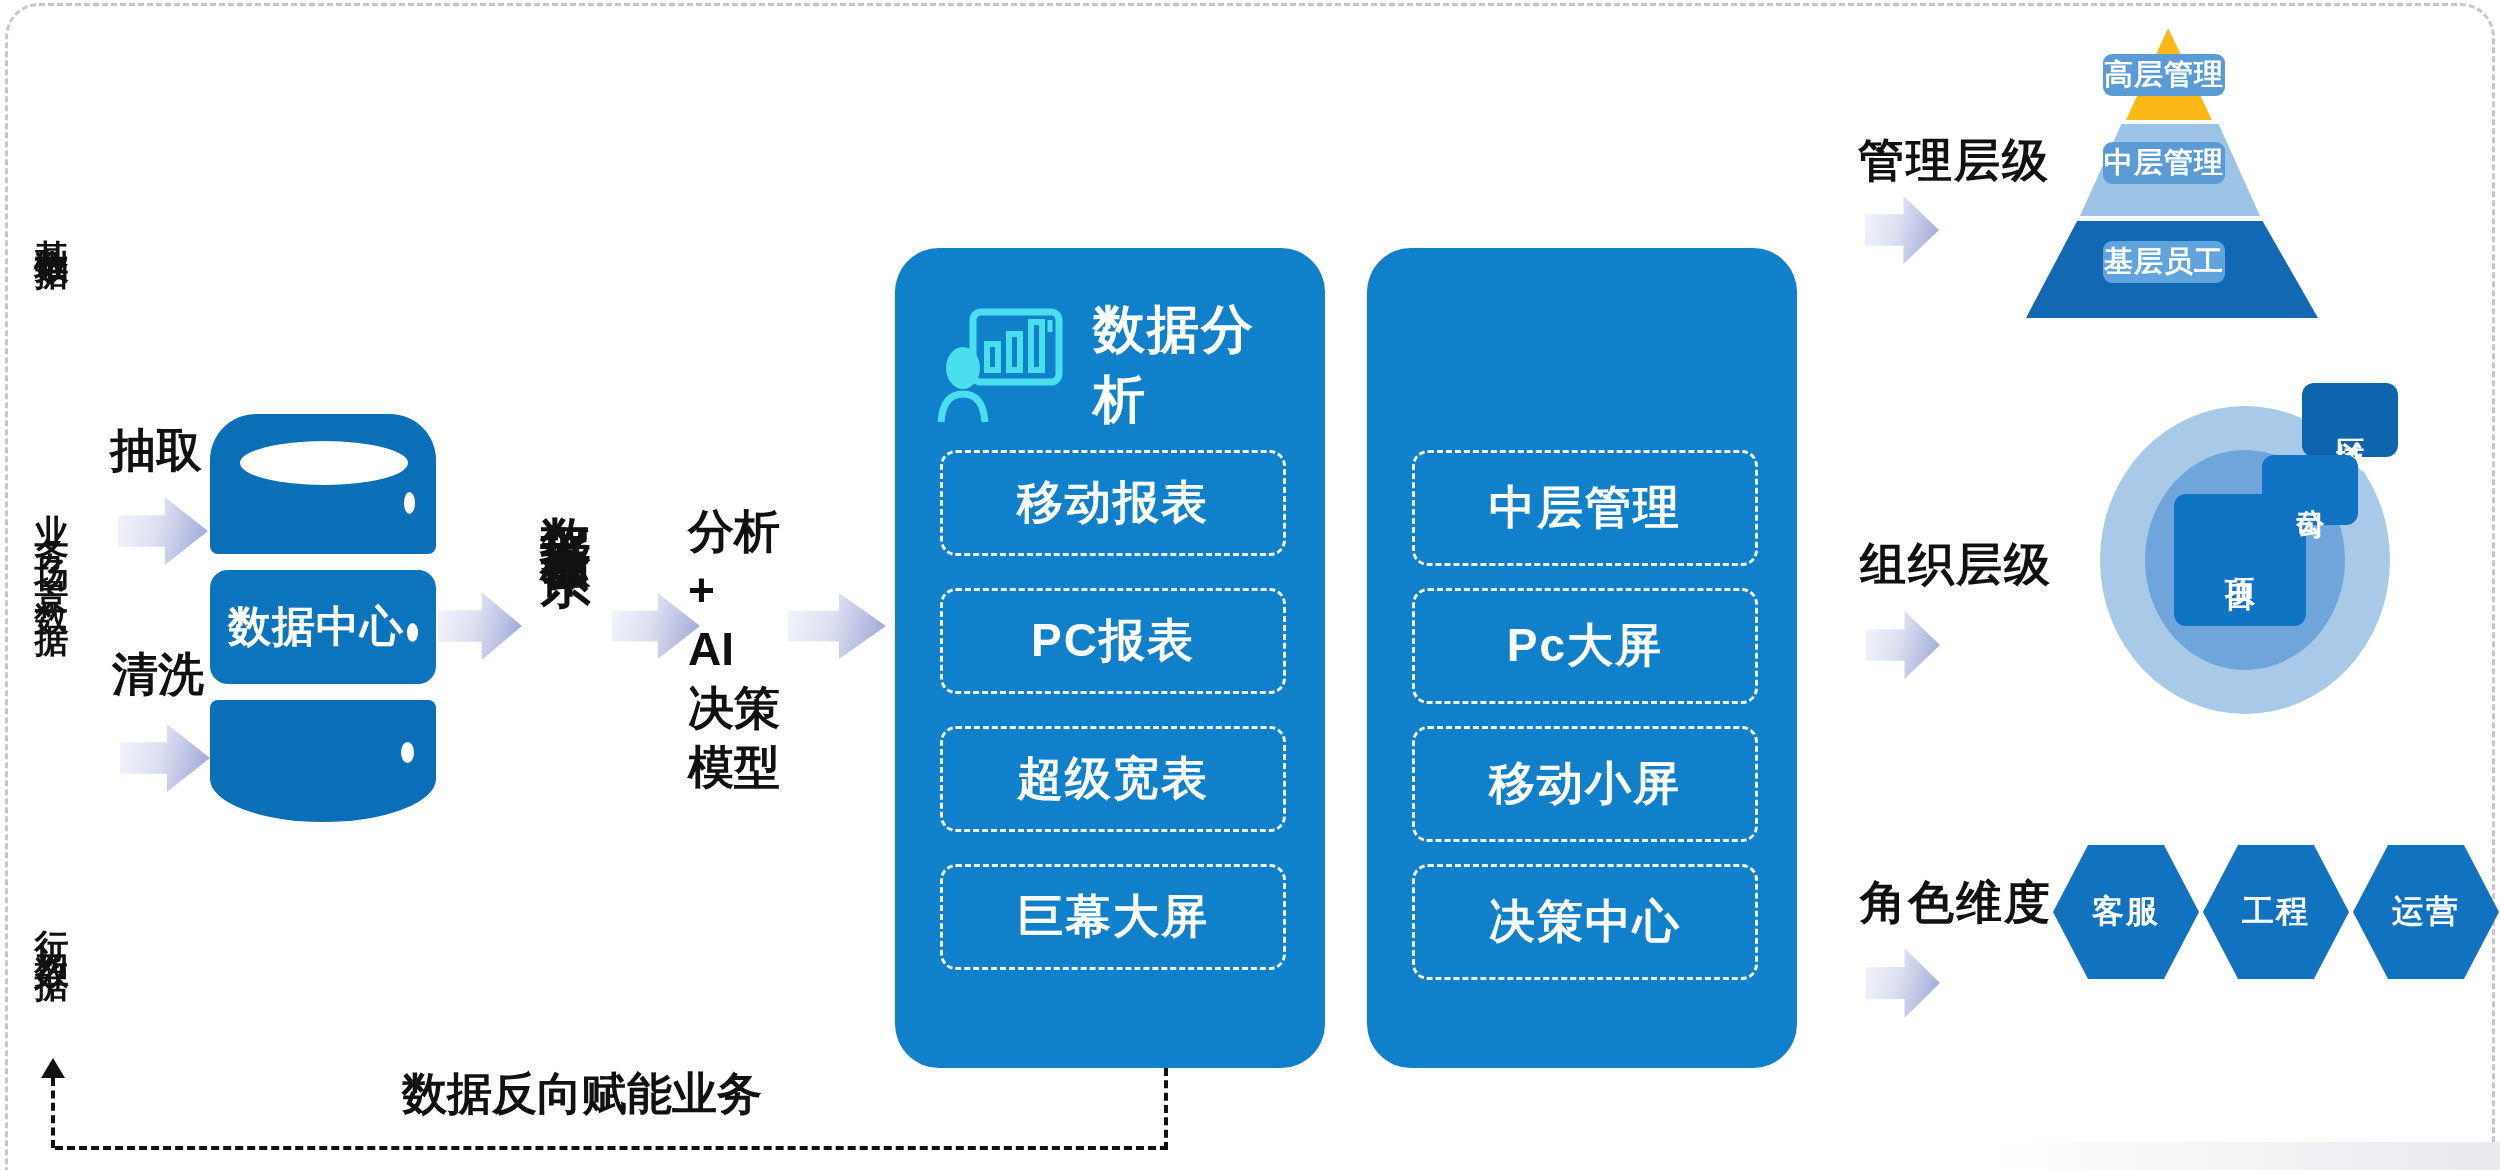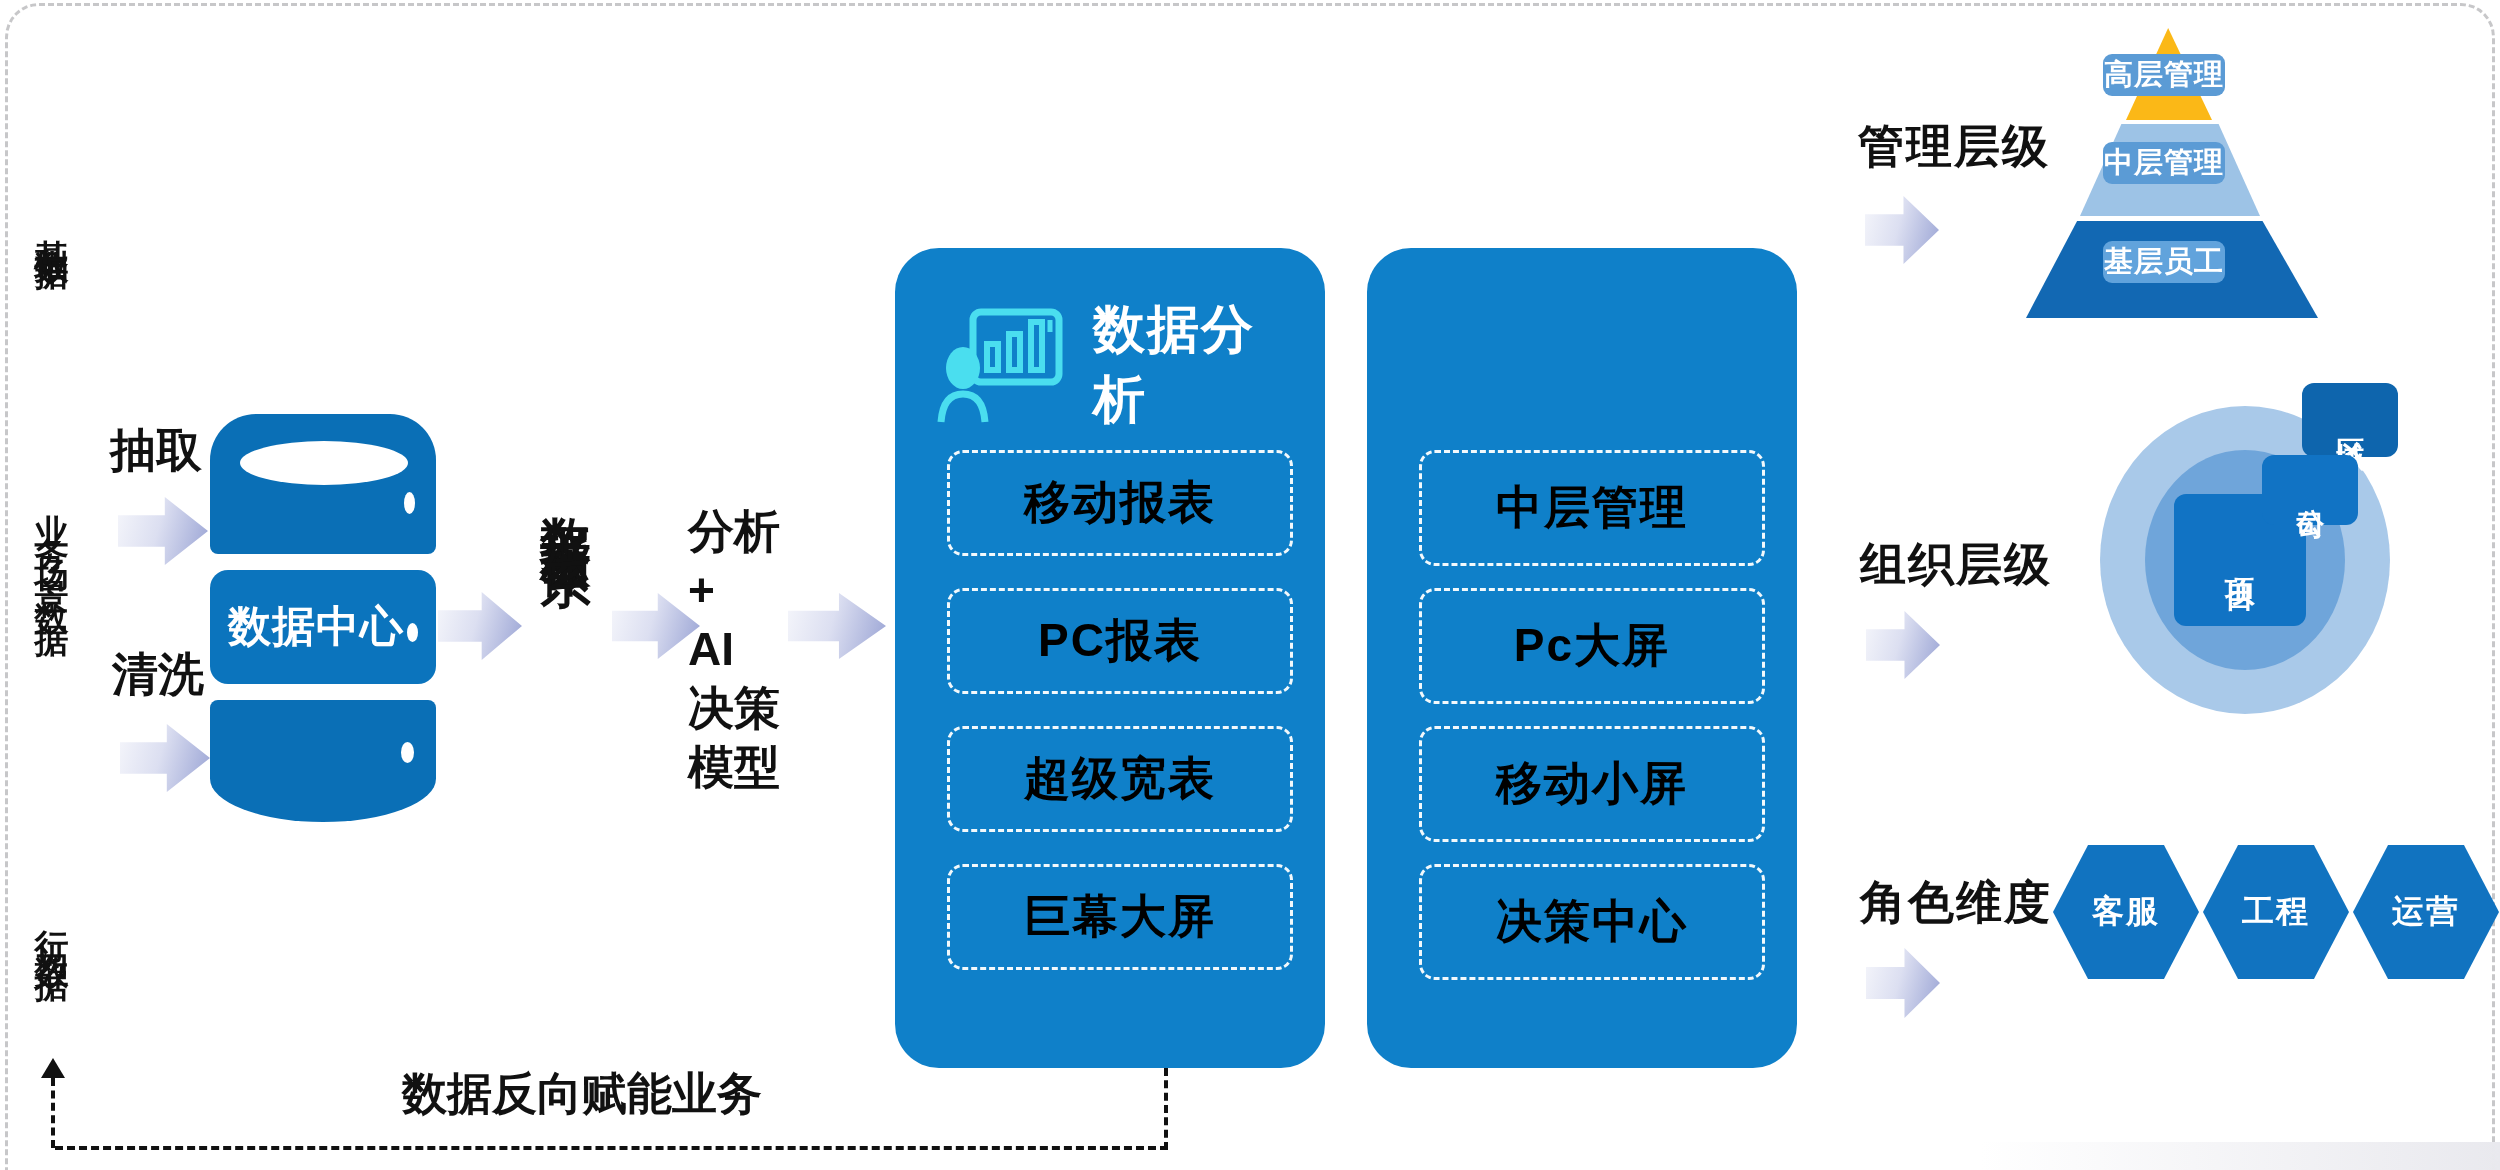--- a/index.html
+++ b/index.html
@@ -39,23 +39,23 @@
   .band-text{color:#fff;font-size:43px;font-weight:700;letter-spacing:1px;}
   .band-dot{display:inline-block;width:11px;height:19px;background:#fff;border-radius:50%;margin-left:3px;margin-top:10px;}
   
   .model-text{width:140px;text-align:left;font-size:46px;font-weight:700;line-height:59px;margin-top:6px;}
   
   .panel{width:430px;height:820px;border-radius:44px;background:#0f80c9;}
   .panel-header{position:absolute;left:42px;top:52px;width:360px;height:130px;display:flex;align-items:center;}
   .panel-title{color:#fff;font-size:52px;font-weight:700;margin-left:26px;letter-spacing:2px;}
   .panel-icon{flex:0 0 auto;}
   .item-box{
-    position:absolute;left:52px;width:340px;border:3px dashed rgba(255,255,255,.95);
+    position:absolute;left:45px;width:340px;border:3px dashed rgba(255,255,255,.95);
     border-radius:16px;display:flex;align-items:center;justify-content:center;
-    color:#000000;font-size:46px;font-weight:700;letter-spacing:2px;
+    color:#ffffff;font-size:46px;font-weight:700;letter-spacing:2px;
   }
   
   .fb-dash-v{border-left:4px dashed #111;}
   .fb-dash-h{border-top:4px dashed #111;}
   .fb-arrowhead{width:0;height:0;border-left:12px solid transparent;border-right:12px solid transparent;border-bottom:20px solid #111;}
   .fb-label{font-size:45px;font-weight:700;}
   
   .section-heading{font-size:46px;font-weight:700;letter-spacing:2px;}
   .pyr-label{
     width:122px;height:42px;border-radius:9px;background:#5b9bd5;color:#fff;
@@ -140,21 +140,21 @@
     <div class="item-box" style="top:478px;height:110px;">移动小屏</div>
     <div class="item-box" style="top:616px;height:110px;">决策中心</div>
   </div>
 
   <div class="abs fb-dash-v" style="left:1164px;top:1068px;height:82px;"></div>
   <div class="abs fb-dash-h" style="left:55px;top:1146px;width:1113px;"></div>
   <div class="abs fb-dash-v" style="left:51px;top:1078px;height:70px;"></div>
   <div class="abs fb-arrowhead" style="left:41px;top:1058px;"></div>
   <div class="abs fb-label" style="left:402px;top:1064px;">数据反向赋能业务</div>
 
-  <div class="abs section-heading" style="left:1858px;top:116px;">管理层级</div>
+  <div class="abs section-heading" style="left:1858px;top:130px;">管理层级</div>
   <div class="abs arrow" style="left:1865px;top:196px;width:74px;height:68px;"></div>
   <div>
     <div class="abs" style="left:2126px;top:28px;width:86px;height:92px;background:#fbb817;clip-path:polygon(49% 0,0 100%,100% 100%);"></div>
     <div class="abs" style="left:2080px;top:124px;width:180px;height:92px;background:#9dc3e6;clip-path:polygon(23% 0,77% 0,100% 100%,0 100%);"></div>
     <div class="abs" style="left:2026px;top:221px;width:292px;height:97px;background:#1268b3;clip-path:polygon(17.5% 0,81% 0,100% 100%,0 100%);"></div>
     <div class="abs pyr-label" style="left:2103px;top:54px;">高层管理</div>
     <div class="abs pyr-label" style="left:2103px;top:142px;">中层管理</div>
     <div class="abs pyr-label" style="left:2103px;top:241px;background:#61a3dc;">基层员工</div>
   </div>
 

